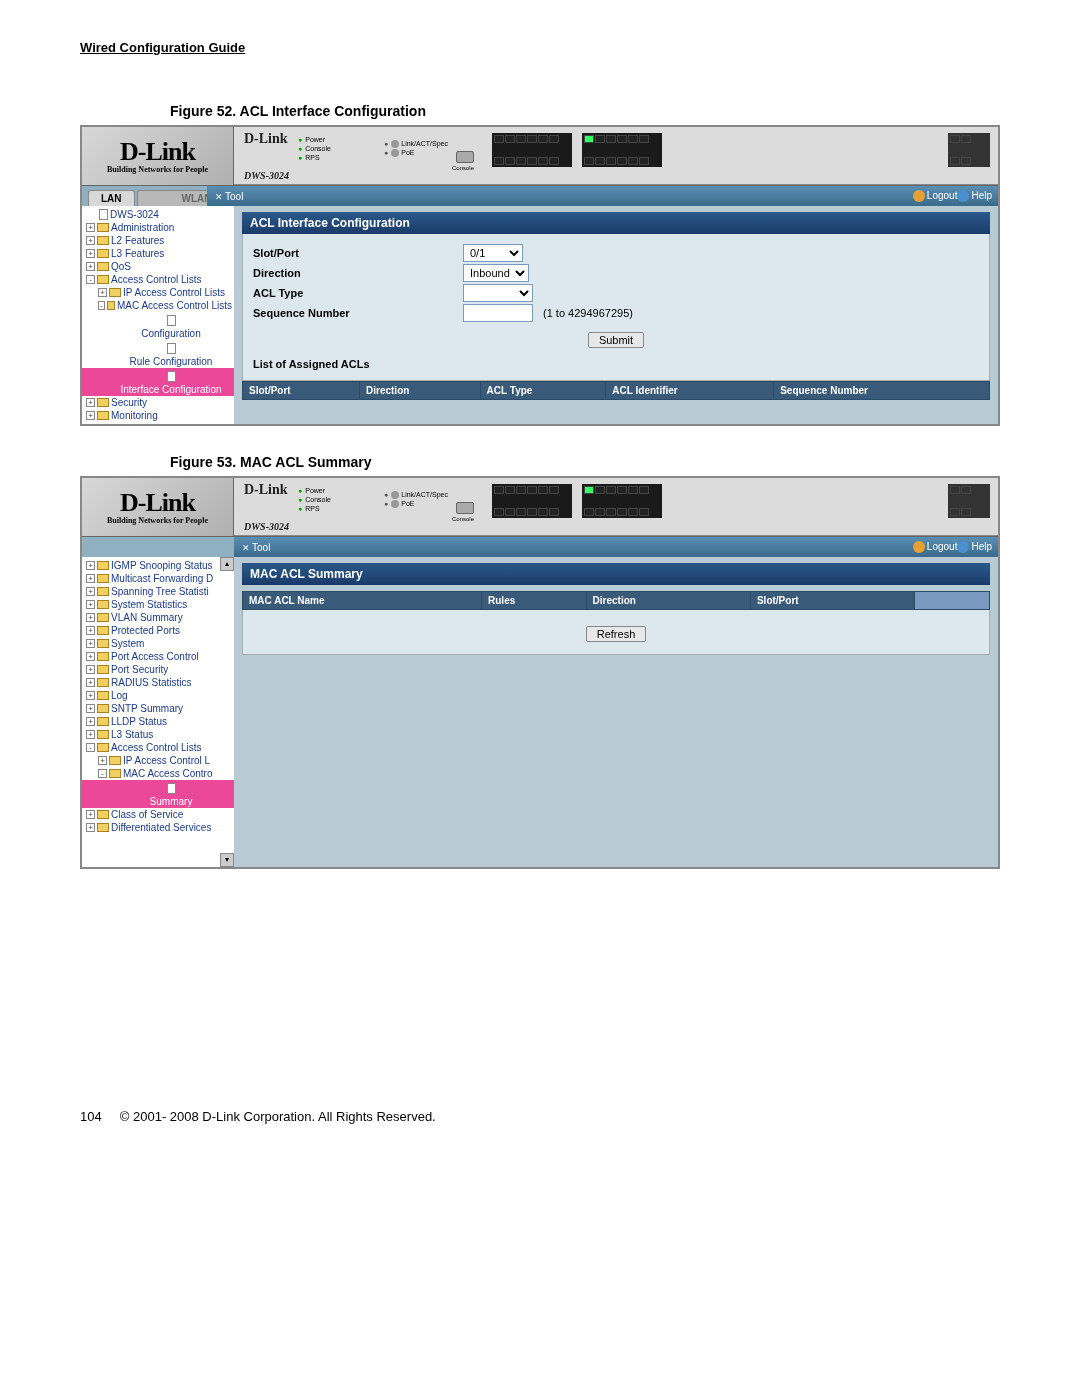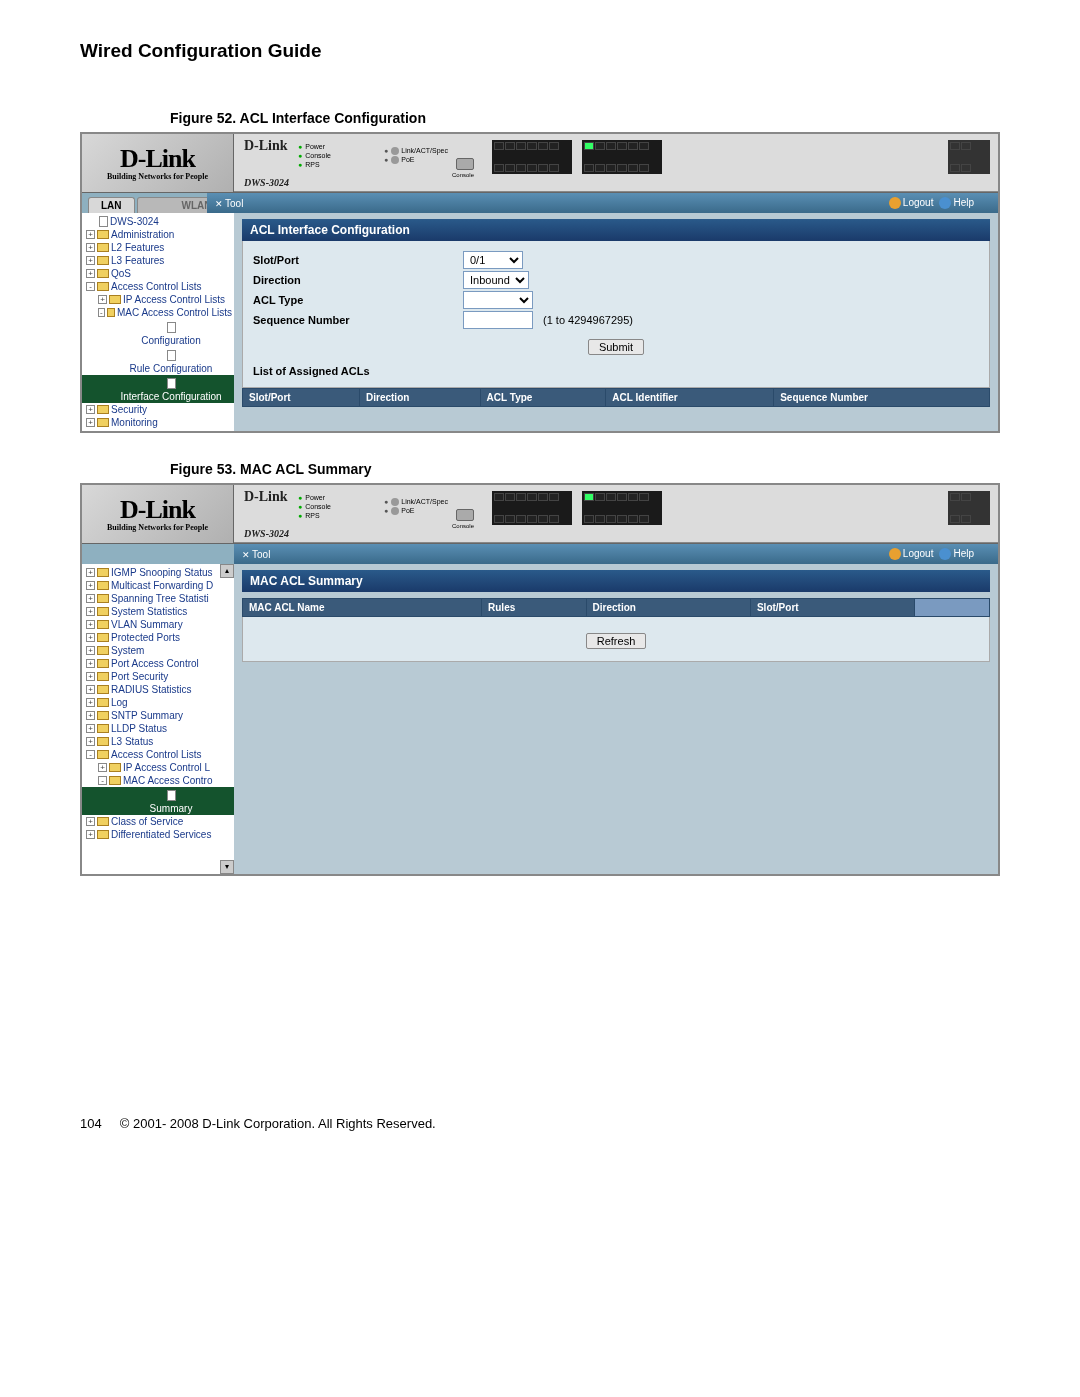--- a/index.html
+++ b/index.html
@@ -9,22 +9,23 @@
     font-family: Arial, Helvetica, sans-serif;
     font-size: 12px;
     color: #000;
     width: 1080px;
   }
   .page {
     padding: 40px 80px 30px 80px;
   }
   .doc-title {
     font-weight: bold;
-    font-size: 19px;
+    font-size: 13px;
     margin-bottom: 48px;
+    text-decoration: underline;
   }
   .fig-caption {
     font-size: 14px;
     margin: 10px 0 6px 90px;
   }
   .fig-caption b { font-weight: bold; }
   .screenshot {
     border: 2px solid #888;
     background: #8eb0c0;
     margin-bottom: 28px;
@@ -89,21 +90,21 @@
   .toolbar {
     background: linear-gradient(#5a8fb4,#3a6a8a);
     height: 20px;
     color:#fff;
     font-size:10px;
     display:flex;align-items:center;
     padding:0 8px;
     position:relative;
   }
   .toolbar .tool-l::before{content:"✕ ";font-size:9px;}
-  .toolbar-right{position:absolute;right:24px;display:flex;gap:6px;align-items:center;}
+  .toolbar-right{position:absolute;right:6px;display:flex;gap:0;align-items:center;}
   .tb-ico{display:inline-block;width:12px;height:12px;border-radius:50%;vertical-align:middle;margin-right:2px;}
   .ico-logout{background:#e8a030;}
   .ico-help{background:#4a90d0;}
 
   
   .tabs-row{
     background:#8eb0c0;height:20px;padding-left:6px;display:flex;align-items:flex-end;gap:2px;
   }
   .tab{
     background:#d8d8d8;border:1px solid #888;border-bottom:none;
@@ -115,21 +116,21 @@
   .main-row{display:flex;background:#8eb0c0;}
   .tree{
     width:152px;background:#fff;min-height:200px;
     font-size:10px;color:#1a3a8a;padding:2px 0;
     overflow:hidden;
   }
   .tree-row{
     padding:1px 2px 1px 4px;white-space:nowrap;
     display:flex;align-items:center;gap:2px;
   }
-  .tree-row.sel{background:#14532d;color:#fff;}
+  .tree-row.sel{background:#ec4899;color:#fff;}
   .plus{width:9px;height:9px;border:1px solid #888;font-size:8px;line-height:7px;text-align:center;color:#444;background:#fff;}
   .folder{width:12px;height:9px;background:#f0d060;border:1px solid #aa8020;}
   .folder.open{background:#f0d060;}
   .page-ico{width:9px;height:11px;background:#fff;border:1px solid #888;}
   .indent1{padding-left:16px;}
   .indent2{padding-left:28px;flex-direction:column;}
   .scroll-arrow{position:absolute;right:0;width:14px;height:14px;background:#ccc;border:1px solid #888;font-size:8px;text-align:center;line-height:12px;}
 
   
   .content{

